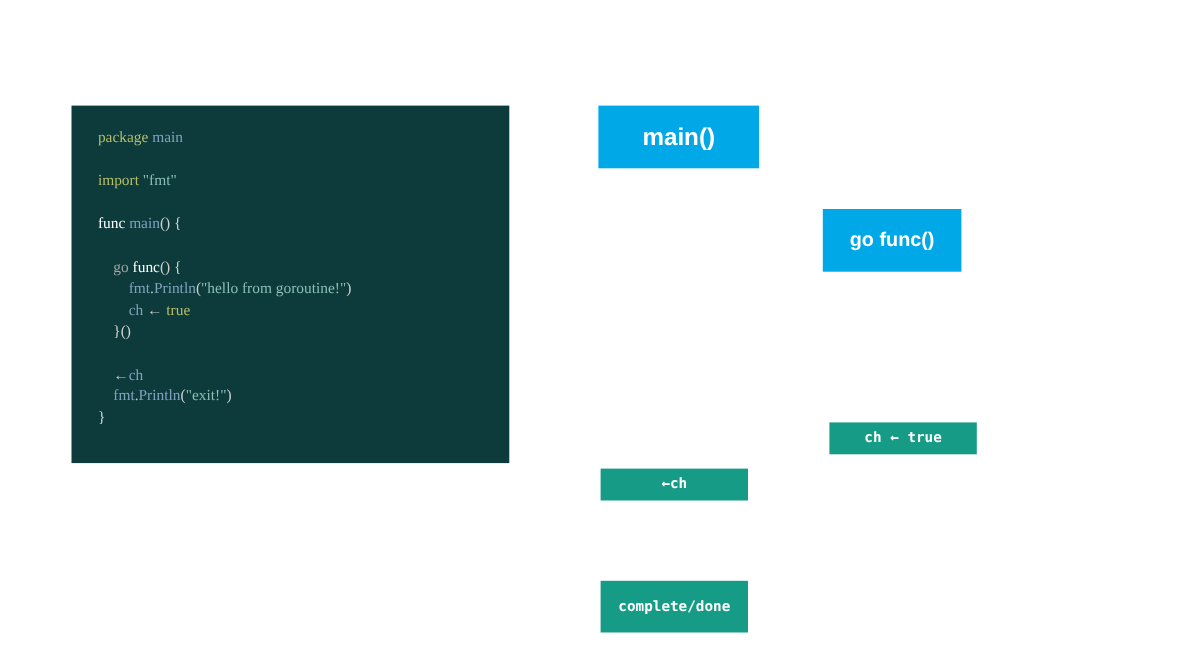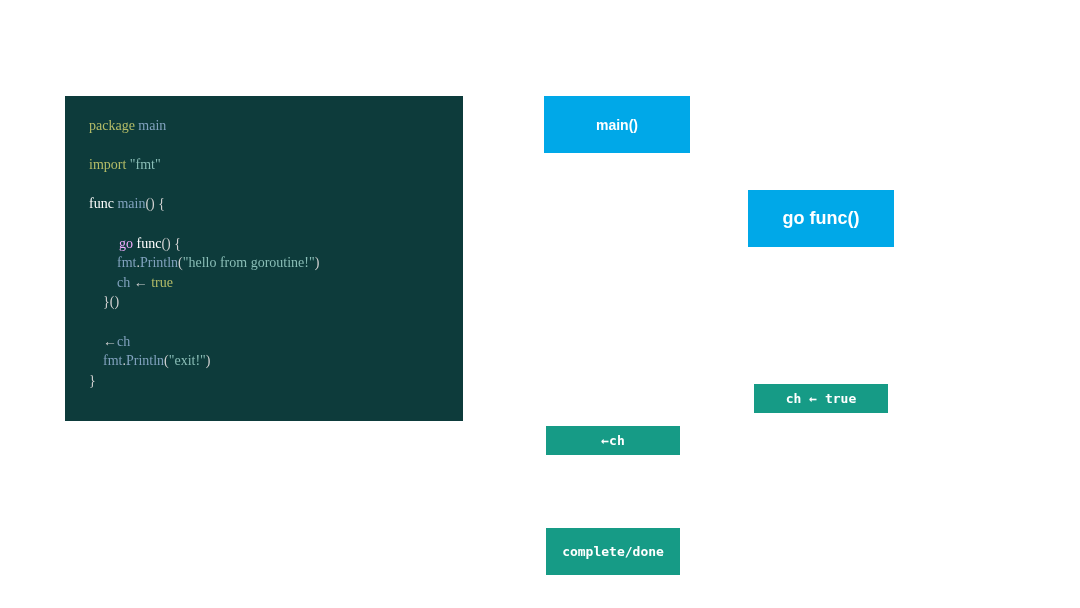--- a/index.html
+++ b/index.html
@@ -26,21 +26,21 @@
     }
     
     .code-line {
       white-space: pre;
       font-family: Liberation Serif, serif;
     }
     
     .kw-package { color: #b5bd68; }
     .kw-import { color: #b5bd68; }
     .kw-func { color: #ffffff; }
-    .kw-go { color: #f0abfc; margin-left: 16px; }
+    .kw-go { color: #a3a3a3; }
     .kw-chan { color: #b5bd68; }
     .kw-bool { color: #b5bd68; }
     .ident { color: #81a2be; }
     .ident-alt { color: #cc6666; }
     .str { color: #8abeb7; }
     .fn { color: #81a2be; }
     .paren { color: #d0d0d0; }
     .op { color: #d0d0d0; }
     .brace { color: #d0d0d0; }
     
@@ -64,27 +64,27 @@
       display: flex;
       align-items: center;
       justify-content: center;
     }
     
     .main-box {
       left: 544px;
       top: 96px;
       width: 146px;
       height: 57px;
-      font-size: 14px;
+      font-size: 22px;
     }
     
     .gofunc-box {
       left: 748px;
       top: 190px;
-      width: 146px;
+      width: 126px;
       height: 57px;
       font-size: 18px;
     }
     
     .chtrue-box {
       left: 754px;
       top: 384px;
       width: 134px;
       height: 29px;
     }

